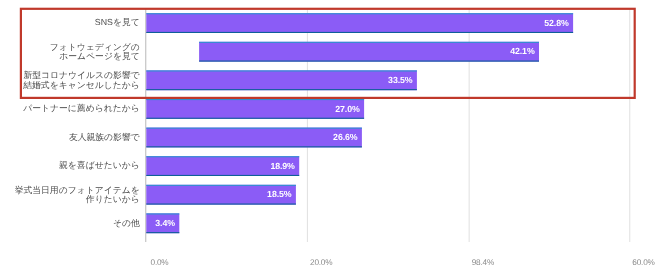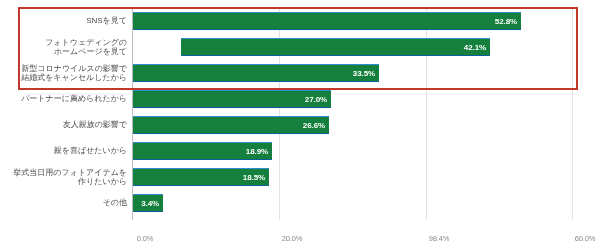--- a/index.html
+++ b/index.html
@@ -84,21 +84,21 @@
     white-space: pre-line;
   }
   .bar-wrap {
     position: absolute;
     left: 133px;
     top: 4px;
     height: 18px;
   }
   .bar {
     height: 18px;
-    background: #15803d;
+    background: #8b5cf6;
     border-top: 1px solid #2f8fd0;
     border-bottom: 1px solid #0f5f99;
     box-sizing: border-box;
     position: relative;
   }
   .bar-value {
     position: absolute;
     right: 4px;
     top: 50%;
     transform: translateY(-50%);

